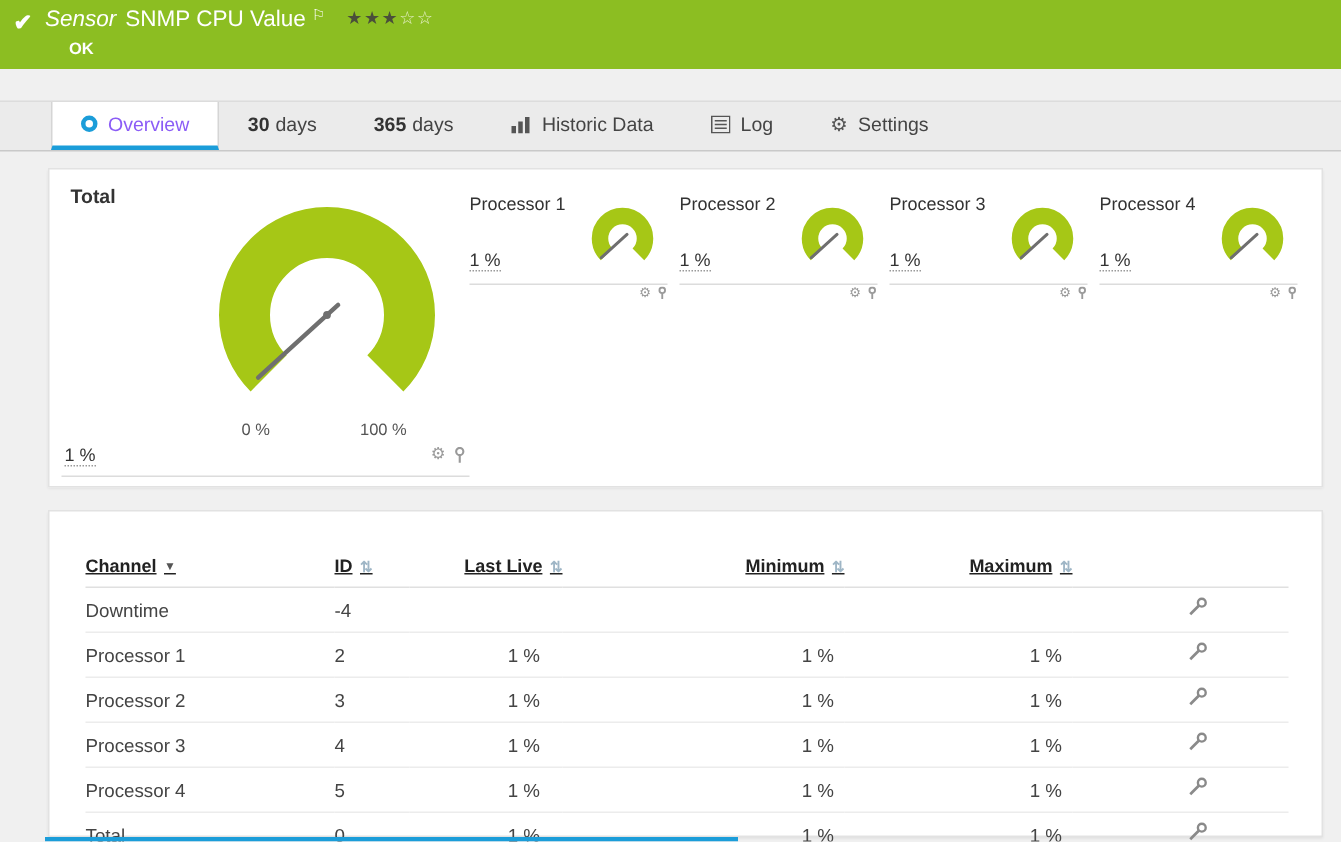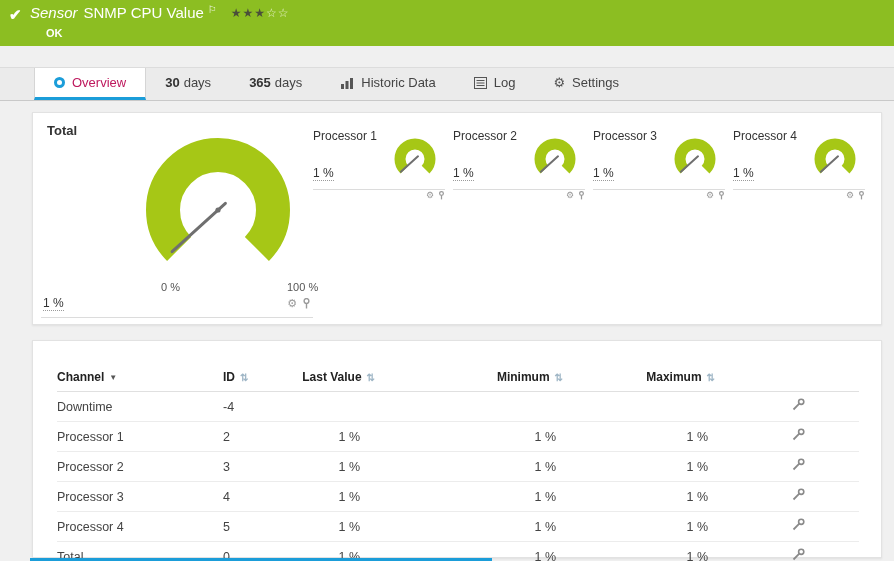--- a/index.html
+++ b/index.html
@@ -25,21 +25,21 @@
   .tab-bar {
     position:absolute; left:0; top:67px; width:894px; height:34px;
     background:#ebebeb; border-top:1px solid #dcdcdc; border-bottom:1px solid #c9c9c9;
     display:flex; align-items:stretch; padding-left:34px;
   }
   .tab {
     display:flex; align-items:center; gap:7px; padding:0 19px; font-size:13px; color:#444;
     cursor:pointer; white-space:nowrap; border-bottom:3px solid transparent;
   }
   .tab.active {
-    background:#fff; color:#be185d; border-bottom:3px solid #1b9dd9;
+    background:#fff; color:#8b5cf6; border-bottom:3px solid #1b9dd9;
     border-left:1px solid #d5d5d5; border-right:1px solid #d5d5d5;
   }
   .tab b { font-weight:bold; color:#333; margin-right:4px; }
   .donut { width:11px; height:11px; border-radius:50%; border:3px solid #1b9dd9; display:inline-block; }
   .tab-svg { display:inline-block; }
   .gear-glyph { font-size:13px; color:#555; }
   
   .panel {
     position:absolute; left:32px; width:850px; background:#fff;
     border:1px solid #e2e2e2; box-shadow:0 1px 2px rgba(0,0,0,.07);
@@ -53,34 +53,34 @@
     position:absolute; left:8px; top:180px; width:272px; height:25px;
     border-bottom:1px solid #dcdcdc;
   }
   .gauge-value {
     font-size:12px; color:#333; border-bottom:1px dotted #9a9a9a; cursor:pointer; display:inline-block;
   }
   .total-footer .gauge-value { position:absolute; left:2px; top:3px; }
   .footer-icons { position:absolute; right:2px; top:5px; display:flex; gap:5px; align-items:center; }
   .scale-label { position:absolute; font-size:11px; color:#555; }
   .scale-0 { left:128px; top:168px; }
-  .scale-100 { left:207px; top:168px;margin-left:47px; }
+  .scale-100 { left:207px; top:168px; }
   .gear-small { font-size:11px; color:#9a9a9a; line-height:1; cursor:pointer; }
   
   .small-block { position:absolute; top:16px; width:132px; height:76px; }
   .sb-1 { left:280px; } .sb-2 { left:420px; } .sb-3 { left:560px; } .sb-4 { left:700px; }
   .small-title { position:absolute; left:0; top:0; font-size:12px; color:#333; }
   .small-gauge-wrap { position:absolute; right:6px; top:6px; }
   .small-block .gauge-value { position:absolute; left:0; top:37px; }
   .small-divider { position:absolute; left:0; top:60px; width:100%; border-bottom:1px solid #dcdcdc; }
   .small-icons { position:absolute; right:0; top:62px; display:flex; gap:4px; align-items:center; }
   .small-icons .gear-small { font-size:9px; }
   
   table { border-collapse:collapse; table-layout:fixed; width:802px; margin:22px 24px 0 24px; font-size:12.5px; }
-  th { text-align:left; font-weight:bold; color:#222; font-size:12px; padding:7px 0; border-bottom:1px solid #e0e0e0; }
+  th { text-align:left; font-weight:bold; color:#222; font-size:12px; padding:7px 0; border-bottom:1px solid #e0e0e0;text-decoration:underline; }
   td { padding:6px 0; border-bottom:1px solid #ececec; color:#444; }
   .col-r { text-align:right; }
   th.col-r { text-align:right; }
   .pad-r15 { padding-right:15px; }
   .pad-r7 { padding-right:7px; }
   .sort-ic { font-size:10px; color:#9fb6c6; margin-left:5px; }
   .sort-active { font-size:8px; color:#555; margin-left:5px; vertical-align:1px; }
   .tools-cell { text-align:right; padding-right:54px; }
   .wrench { cursor:pointer; display:inline-block; }
   
@@ -240,21 +240,21 @@
         <col style="width:50px">
         <col style="width:102px">
       <col style="width:188px">
         <col style="width:152px">
         <col style="width:144px">
     </colgroup>
     <thead>
       <tr>
         <th><span>Channel</span><span class="sort-active">▼</span></th>
         <th><span>ID</span><span class="sort-ic">⇅</span></th>
-        <th class="col-r"><span>Last Value</span><span class="sort-ic">⇅</span></th>
+        <th class="col-r"><span>Last Live</span><span class="sort-ic">⇅</span></th>
         <th class="col-r"><span>Minimum</span><span class="sort-ic">⇅</span></th>
         <th class="col-r"><span>Maximum</span><span class="sort-ic">⇅</span></th>
         <th></th>
       </tr>
     </thead>
     <tbody>
       <tr>
         <td>Downtime</td>
         <td>-4</td>
         <td class="col-r pad-r15"></td>

